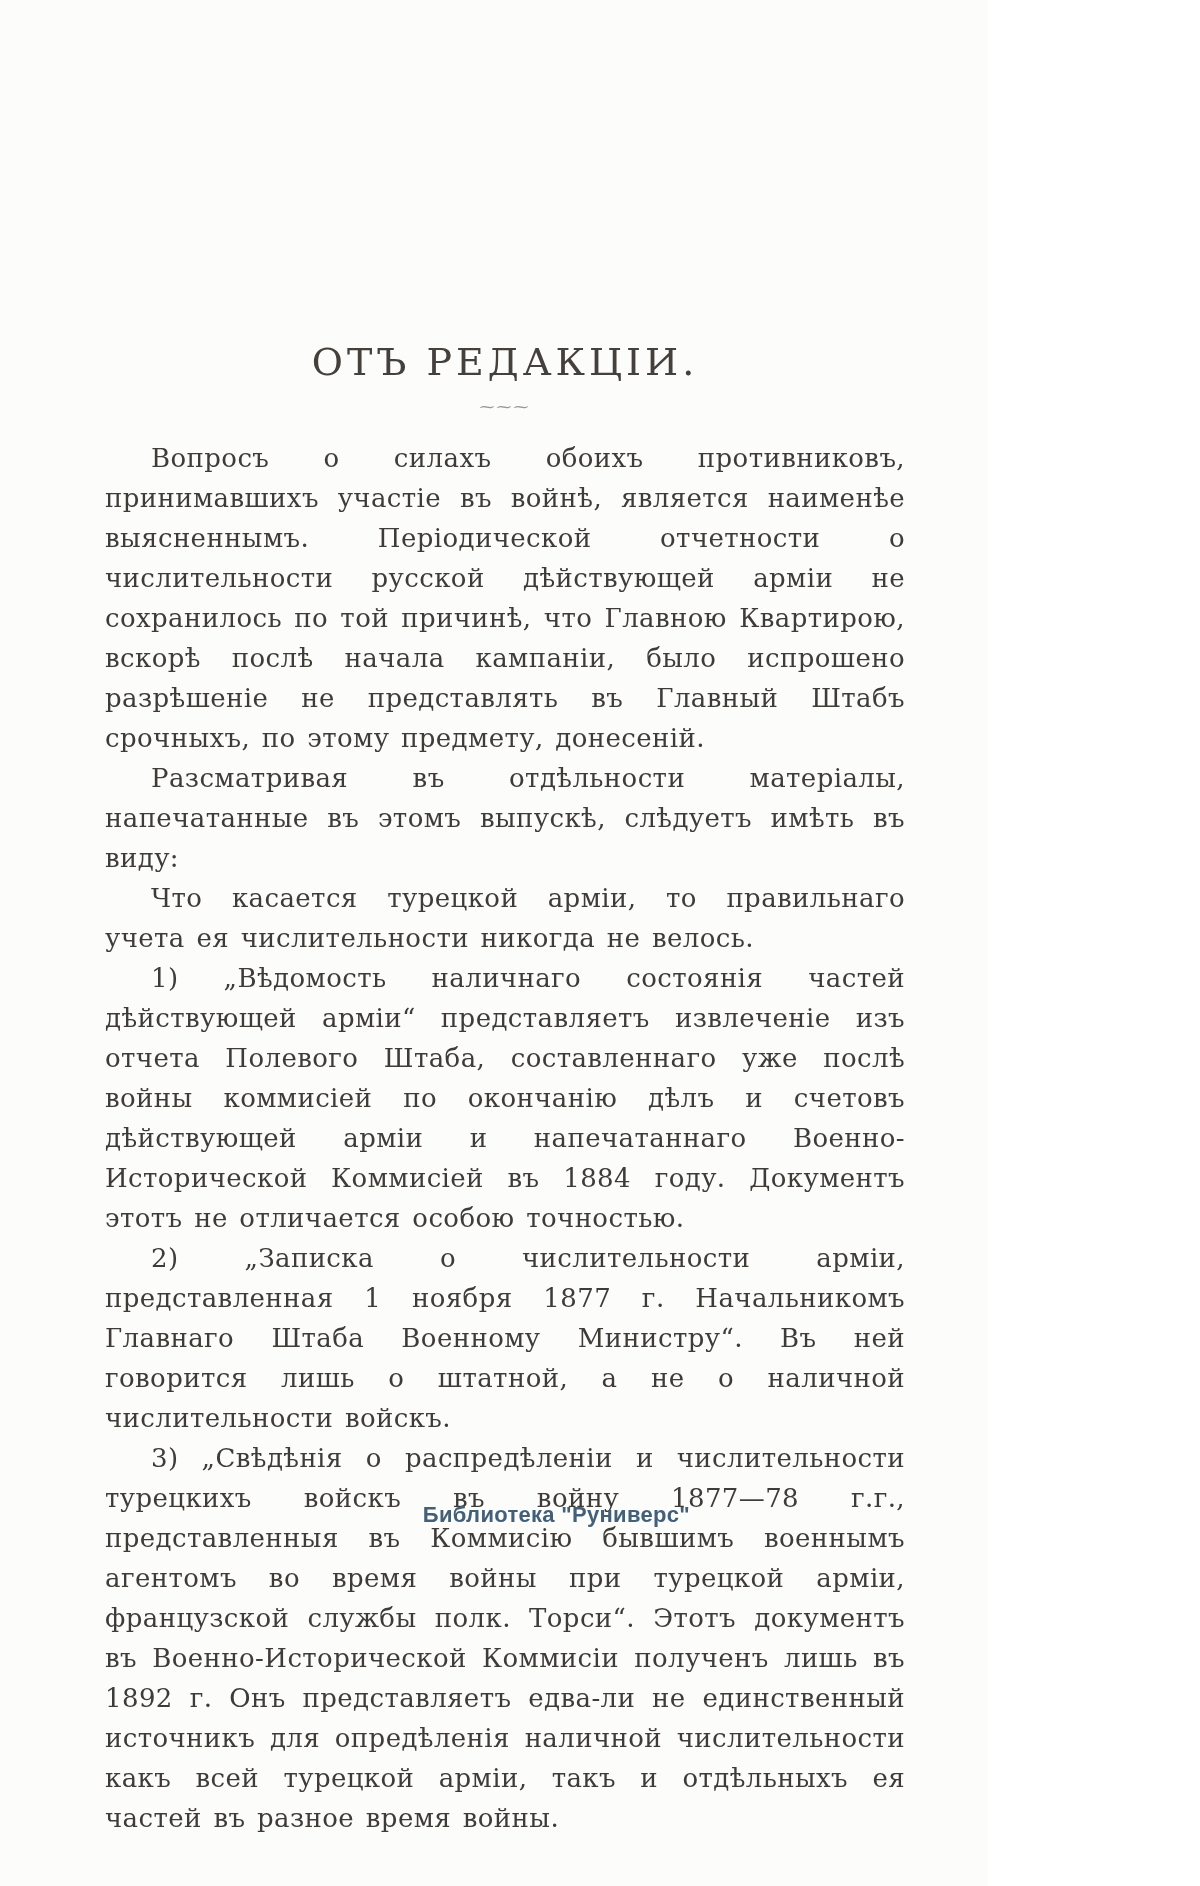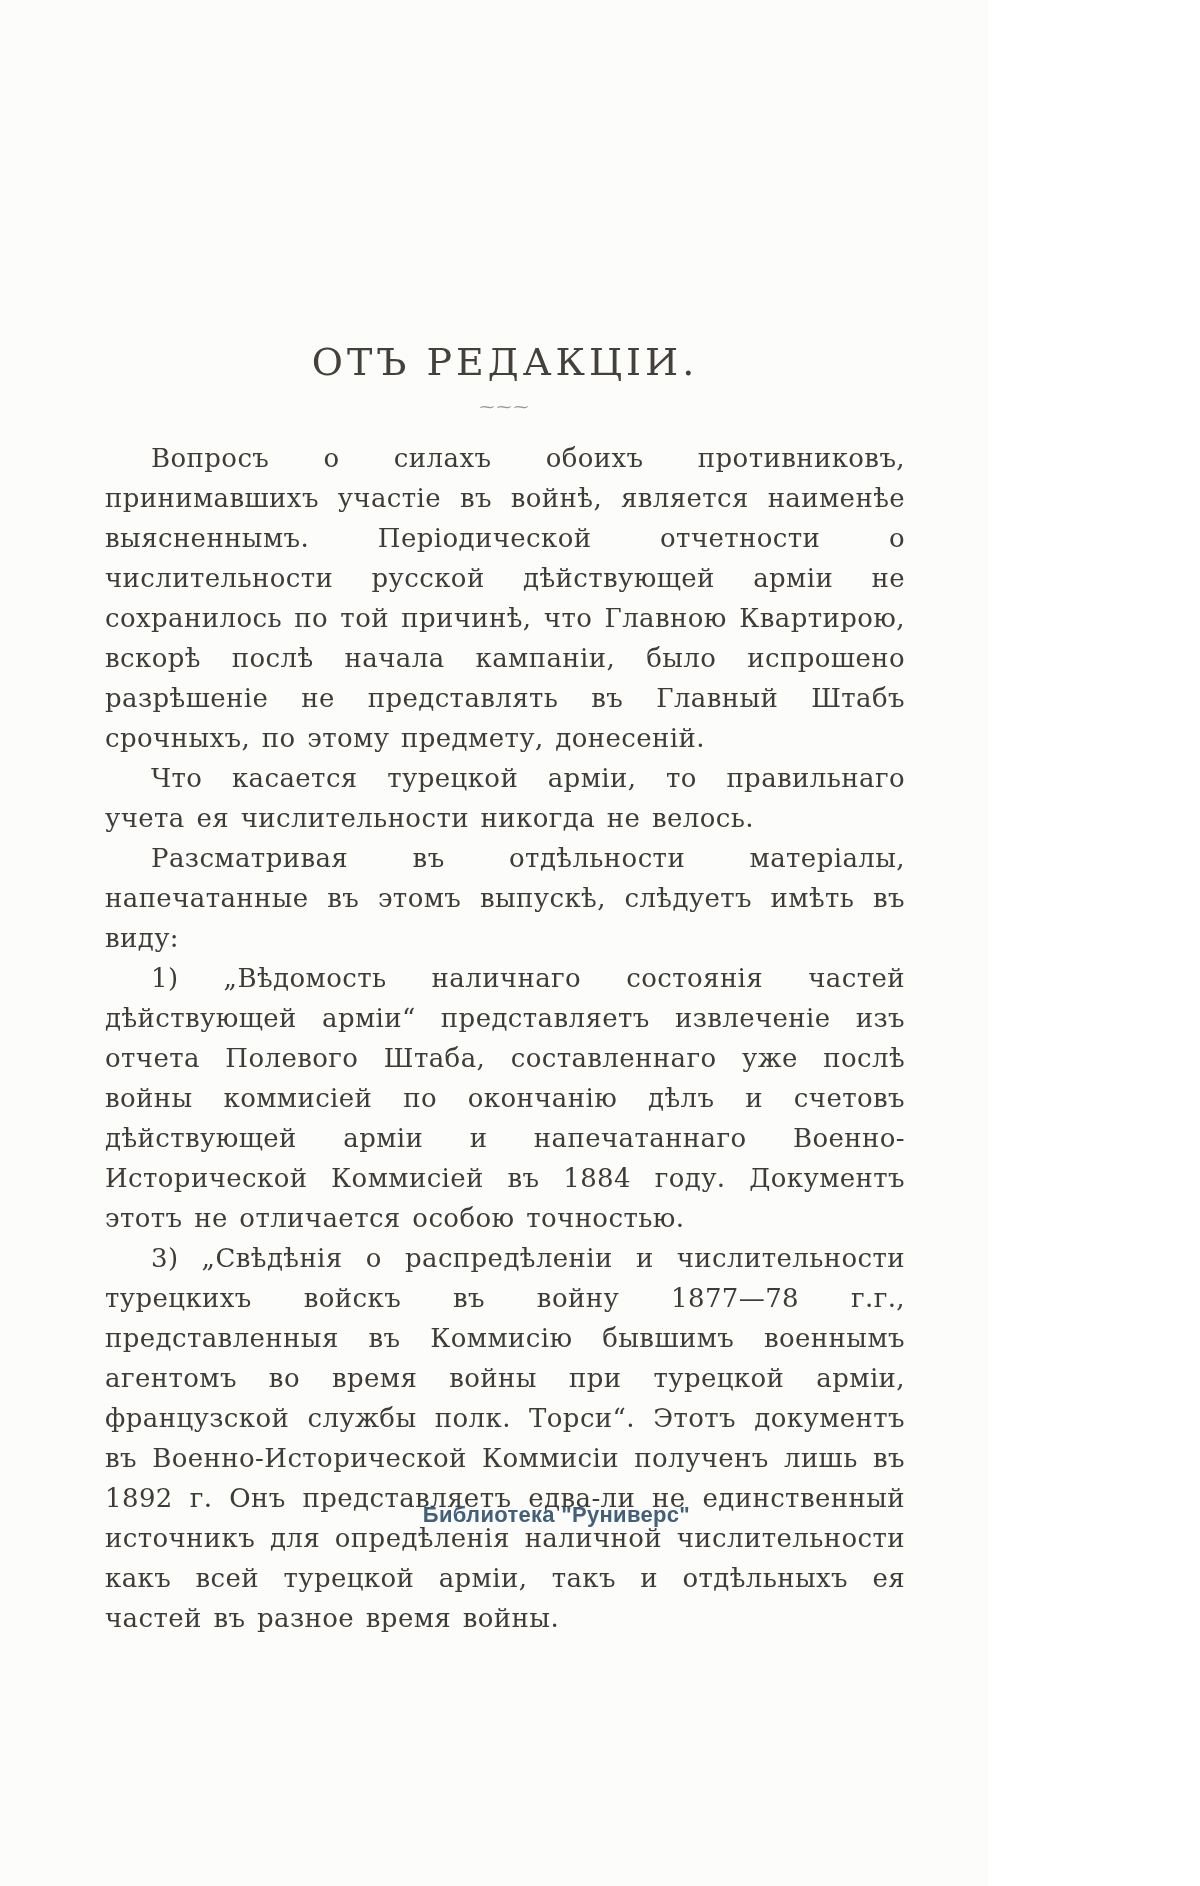--- a/index.html
+++ b/index.html
@@ -60,20 +60,21 @@
 </style>
 </head>
 <body>
 
 <div class="page">
   <div class="content">
     <h1 class="title">ОТЪ РЕДАКЦІИ.</h1>
     <div class="ornament">⁓⁓⁓</div>
     <div class="body-text">
       <p>Вопросъ о силахъ обоихъ противниковъ, принимавшихъ участіе въ войнѣ, является наименѣе выясненнымъ. Періодической отчетности о числительности русской дѣйствующей арміи не сохранилось по той причинѣ, что Главною Квартирою, вскорѣ послѣ начала кампаніи, было испрошено разрѣшеніе не представлять въ Главный Штабъ срочныхъ, по этому предмету, донесеній.</p>
+      <p>Разсматривая въ отдѣльности матеріалы, напечатанные въ этомъ выпускѣ, слѣдуетъ имѣть въ виду:</p>
       <p>Что касается турецкой арміи, то правильнаго учета ея числительности никогда не велось.</p>
-      <p>Разсматривая въ отдѣльности матеріалы, напечатанные въ этомъ выпускѣ, слѣдуетъ имѣть въ виду:</p>
       <p>1) „Вѣдомость наличнаго состоянія частей дѣйствующей арміи“ представляетъ извлеченіе изъ отчета Полевого Штаба, составленнаго уже послѣ войны коммисіей по окончанію дѣлъ и счетовъ дѣйствующей арміи и напечатаннаго Военно-Исторической Коммисіей въ 1884 году. Документъ этотъ не отличается особою точностью.</p>
+      <p>2) „Записка о числительности арміи, представленная 1 ноября 1877 г. Начальникомъ Главнаго Штаба Военному Министру“. Въ ней говорится лишь о штатной, а не о наличной числительности войскъ.</p>
       <p>3) „Свѣдѣнія о распредѣленіи и числительности турецкихъ войскъ въ войну 1877—78 г.г., представленныя въ Коммисію бывшимъ военнымъ агентомъ во время войны при турецкой арміи, французской службы полк. Торси“. Этотъ документъ въ Военно-Исторической Коммисіи полученъ лишь въ 1892 г. Онъ представляетъ едва-ли не единственный источникъ для опредѣленія наличной числительности какъ всей турецкой арміи, такъ и отдѣльныхъ ея частей въ разное время войны.</p>
     </div>
   </div>
   <div class="watermark">Библиотека "Руниверс"</div>
 </div>
 
 </body></html>

